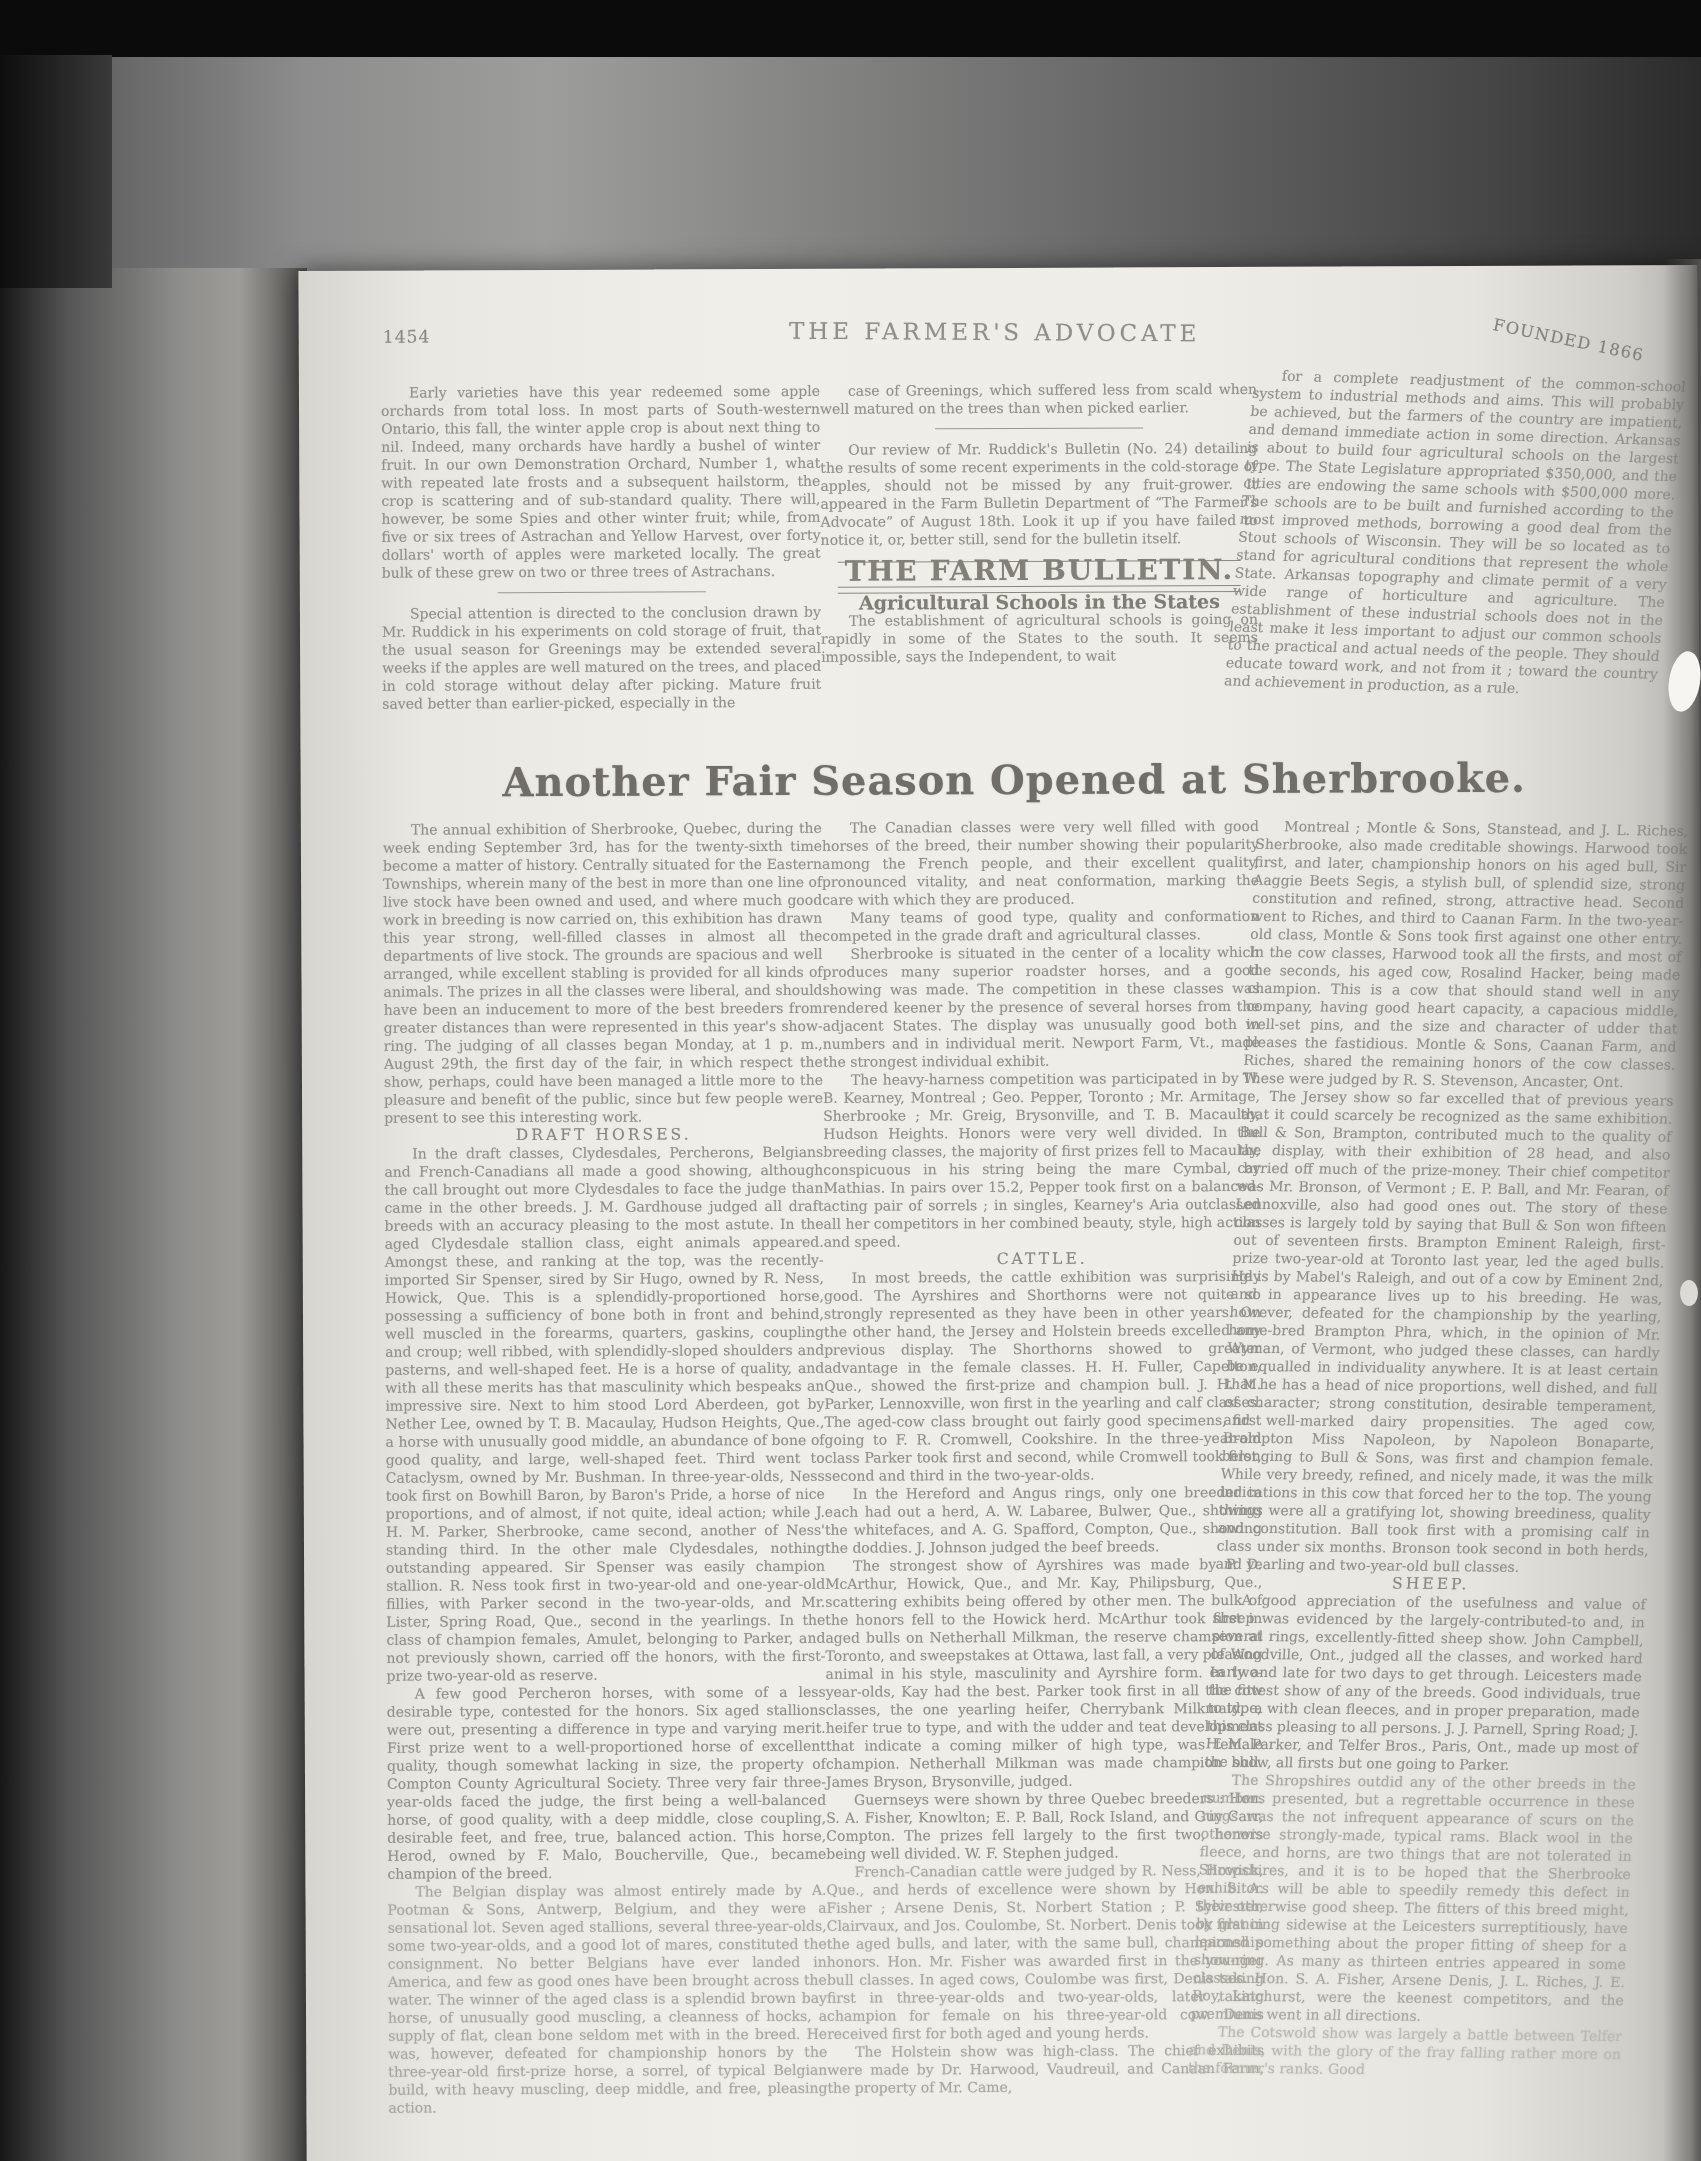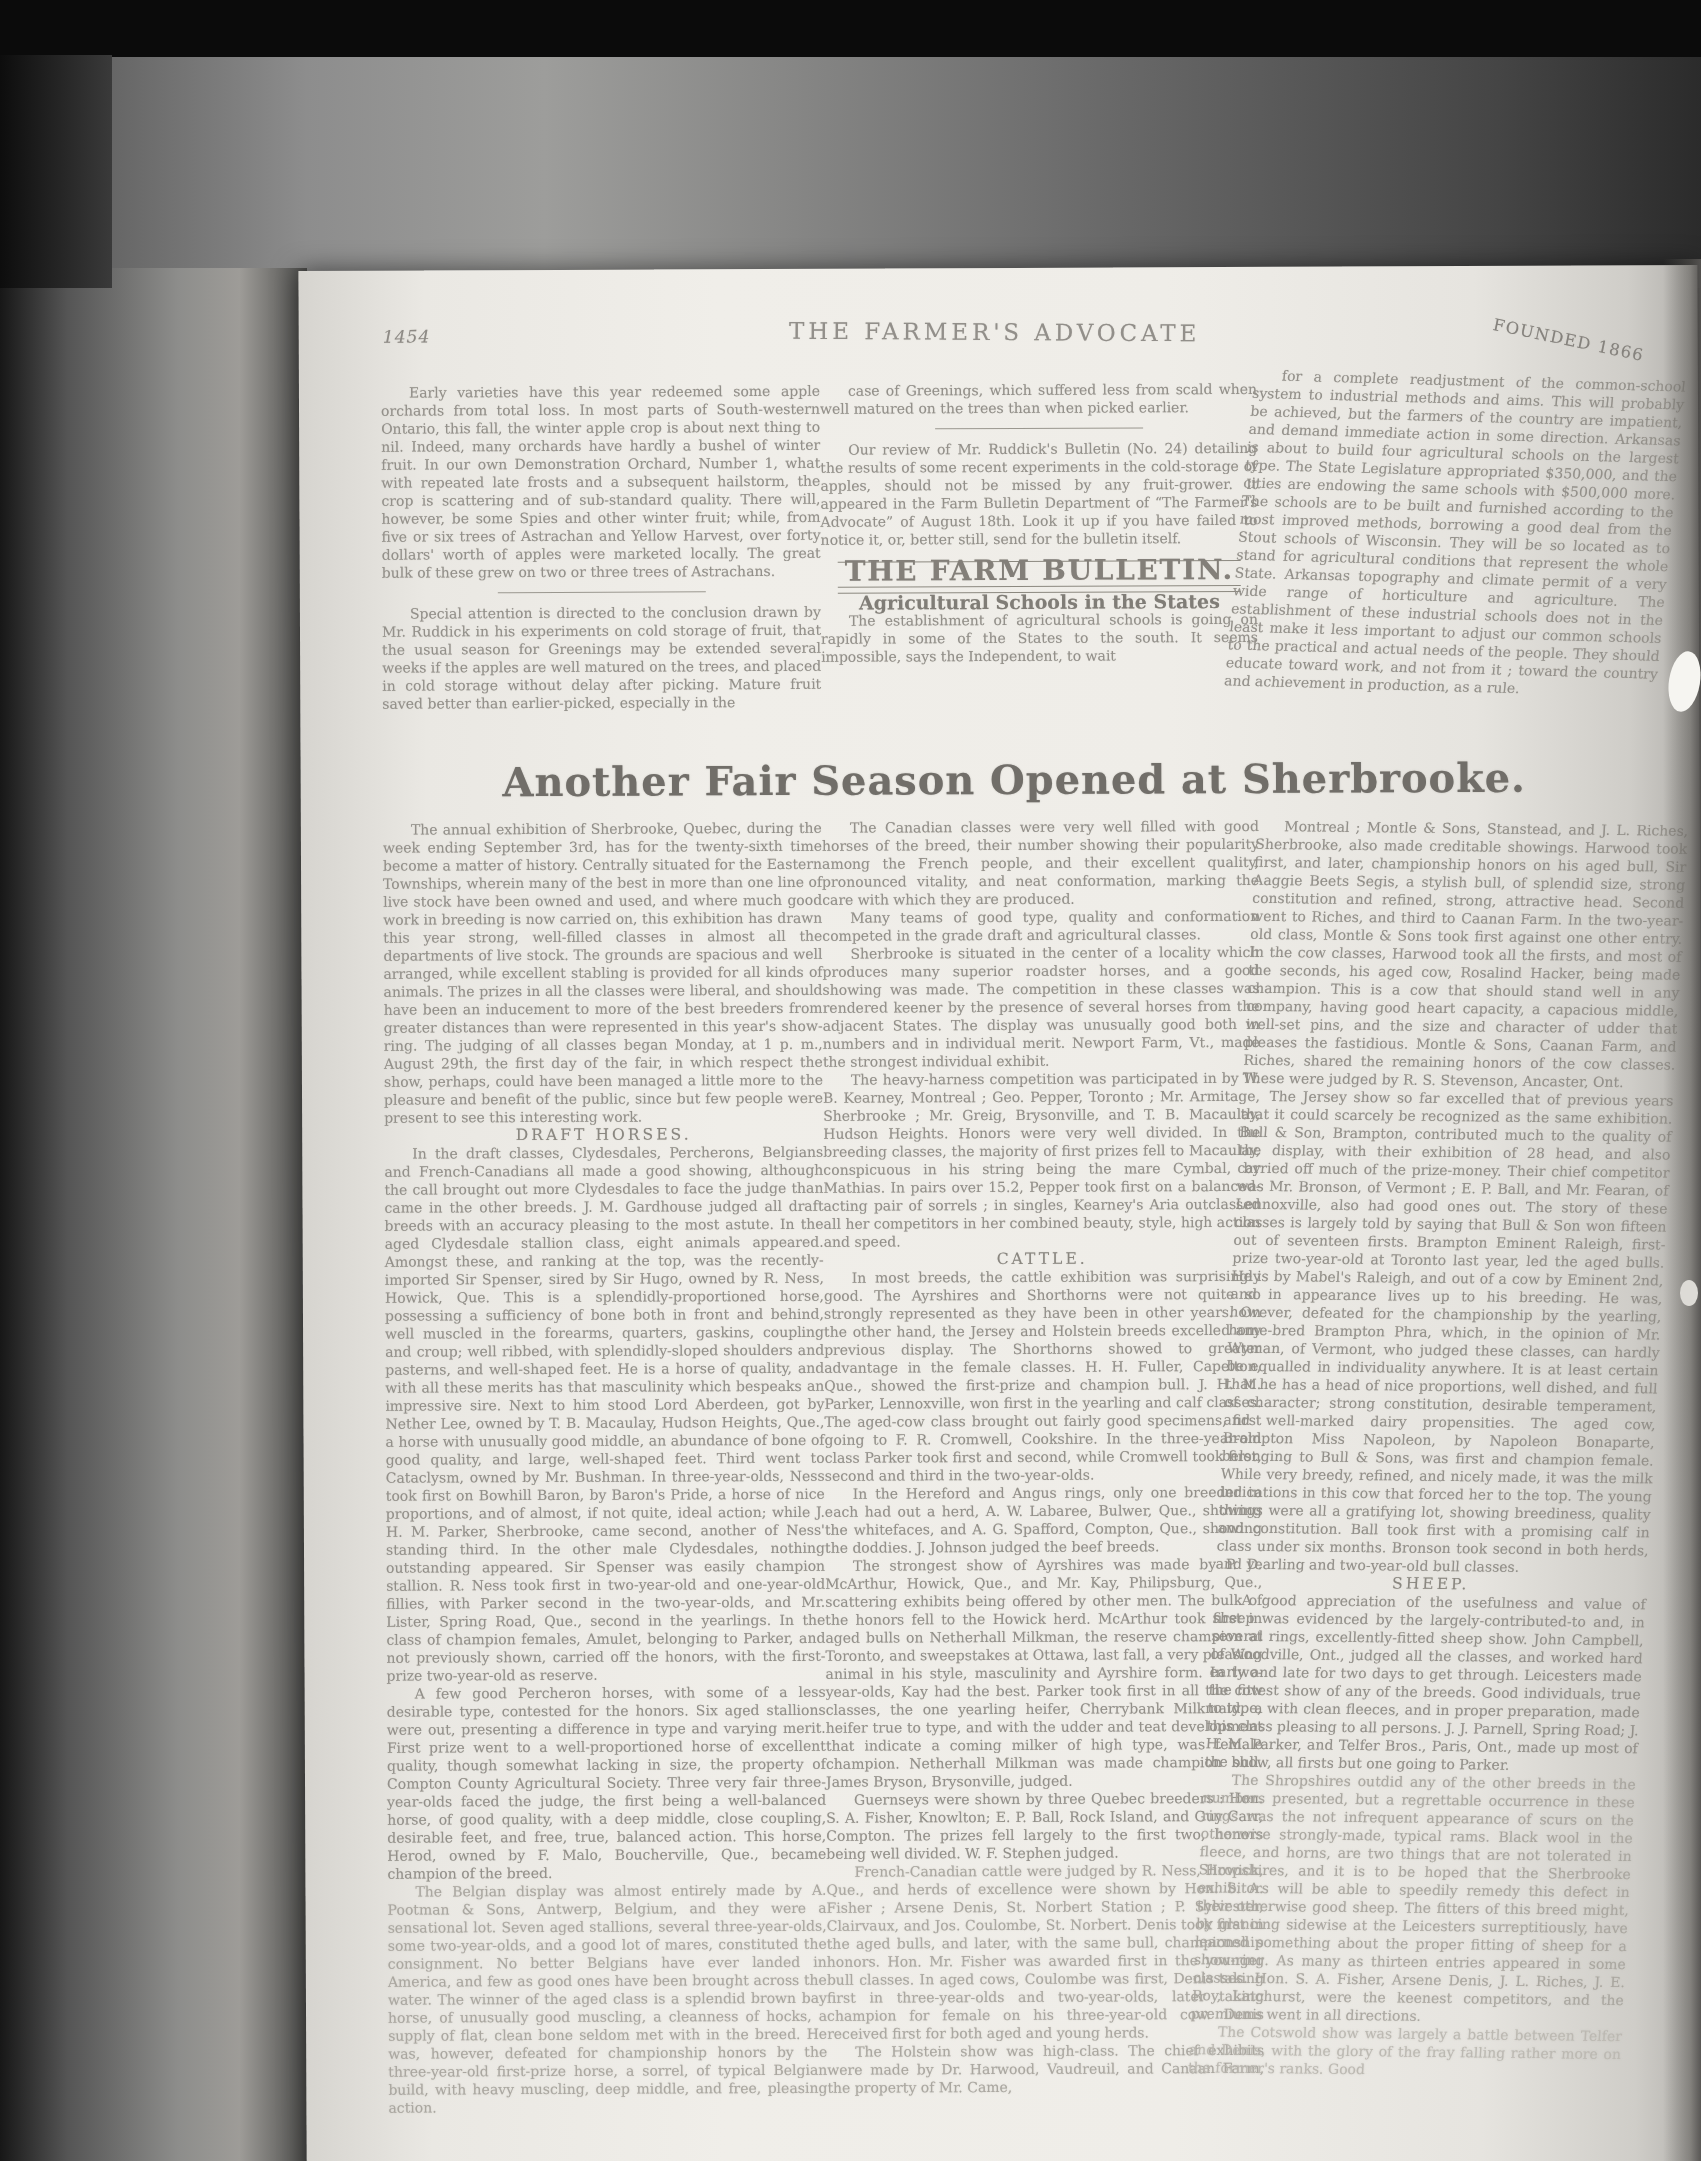--- a/index.html
+++ b/index.html
@@ -17,21 +17,21 @@
   
   .page{left:303px;top:268px;width:1399px;height:2101px;
     background:linear-gradient(90deg,#d6d4cf 0%,#eae8e3 9%,#f0eee9 30%,#efede8 62%,#e6e4df 84%,#cfcdc8 95%,#b0aeaa 100%);
     transform:rotate(-0.25deg);box-shadow:0 0 26px rgba(0,0,0,.55);}
   .page-gutter{left:1663px;top:259px;width:39px;height:2118px;
     background:linear-gradient(90deg,rgba(90,88,84,0) 0%,rgba(90,88,84,.55) 70%,#555351 100%);}
   .blob-right{left:1669px;top:651px;width:31px;height:61px;background:#f6f5f1;border-radius:50%;transform:rotate(9deg);}
   .blob-right2{left:1680px;top:1280px;width:18px;height:26px;background:#dddbd6;border-radius:50%;}
   
   .ink{color:#93908a;text-shadow:0 0 0.9px rgba(146,143,136,.45);}
-  .pagenum{left:84px;top:56px;font-size:17.3px;letter-spacing:0.9px;color:#8d8a85;font-style:italic;}
+  .pagenum{left:84px;top:56px;font-size:17.3px;letter-spacing:0.9px;color:#8d8a85;}
   .masthead{left:415px;top:51px;width:562px;text-align:center;font-size:23px;letter-spacing:3.9px;
     color:#928f8a;transform:rotate(0.6deg);}
   .founded{left:1193px;top:65px;font-size:16.4px;letter-spacing:1.3px;color:#85827d;transform:rotate(12deg);}
   .col{width:439px;font-size:14px;line-height:18px;text-align:justify;}
   .col p{margin:0;text-indent:28px;}
   .top-col1{left:82px;top:113px;}
   .top-col2{left:521px;top:113px;width:437px;}
   .top-col3{left:956px;top:99px;width:432px;transform:rotate(2dedeg);}
   .top-col3{transform:rotate(1.8deg) skewX(-4deg);transform-origin:top left;}
   .divider-short{width:208px;margin:11.2px auto;border-top:1.3px solid #9a978f;height:0;}

